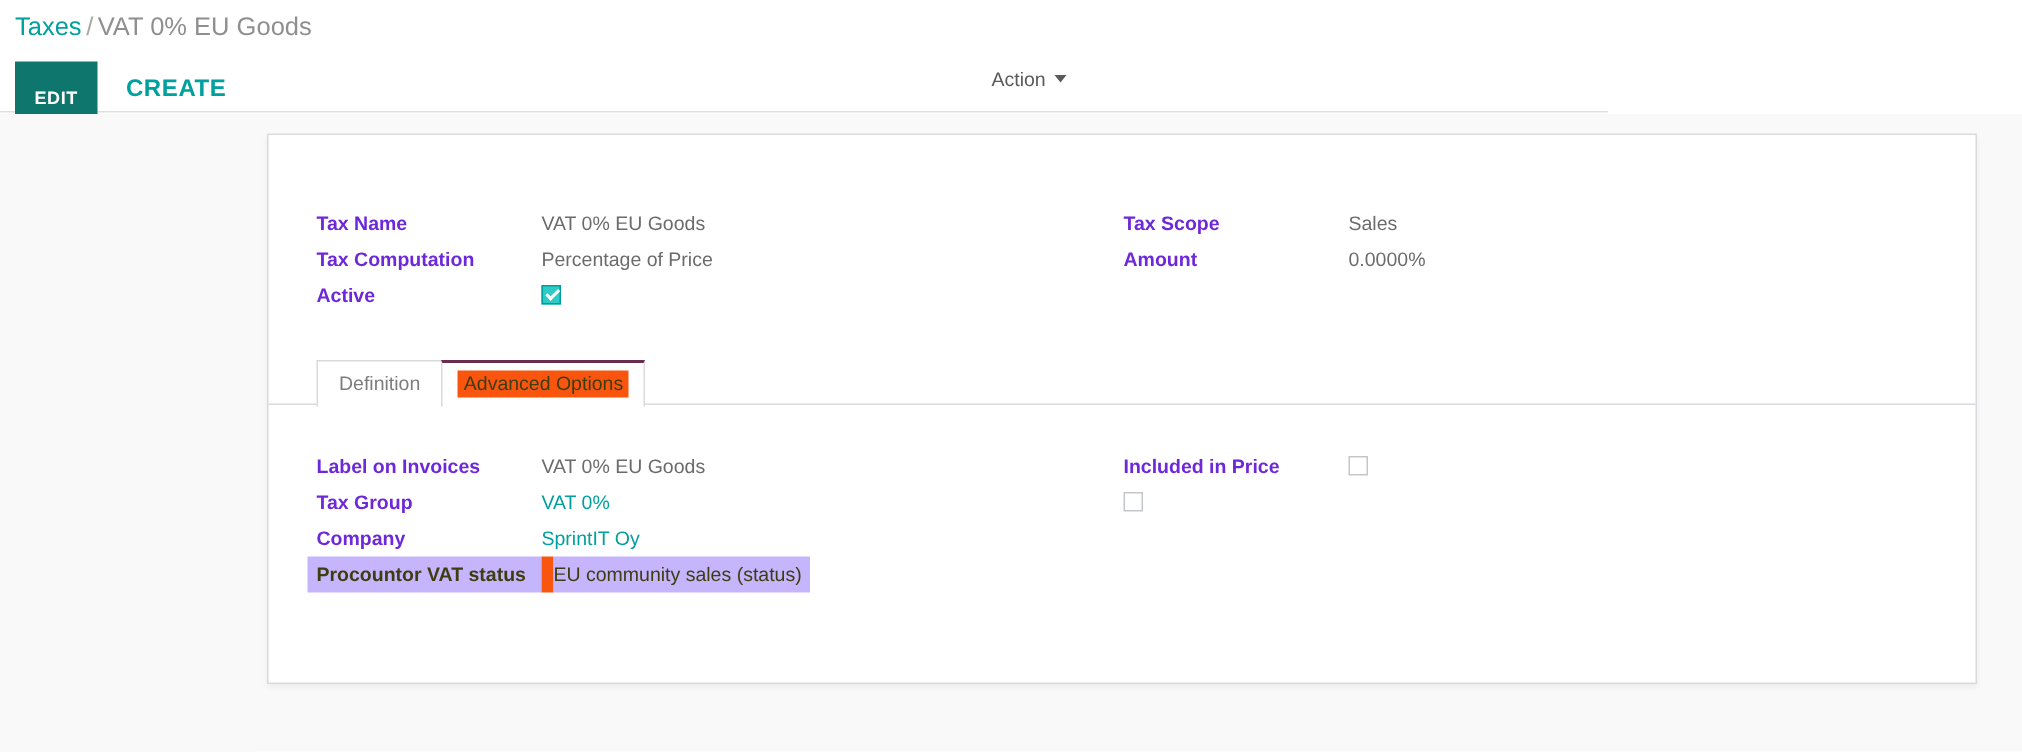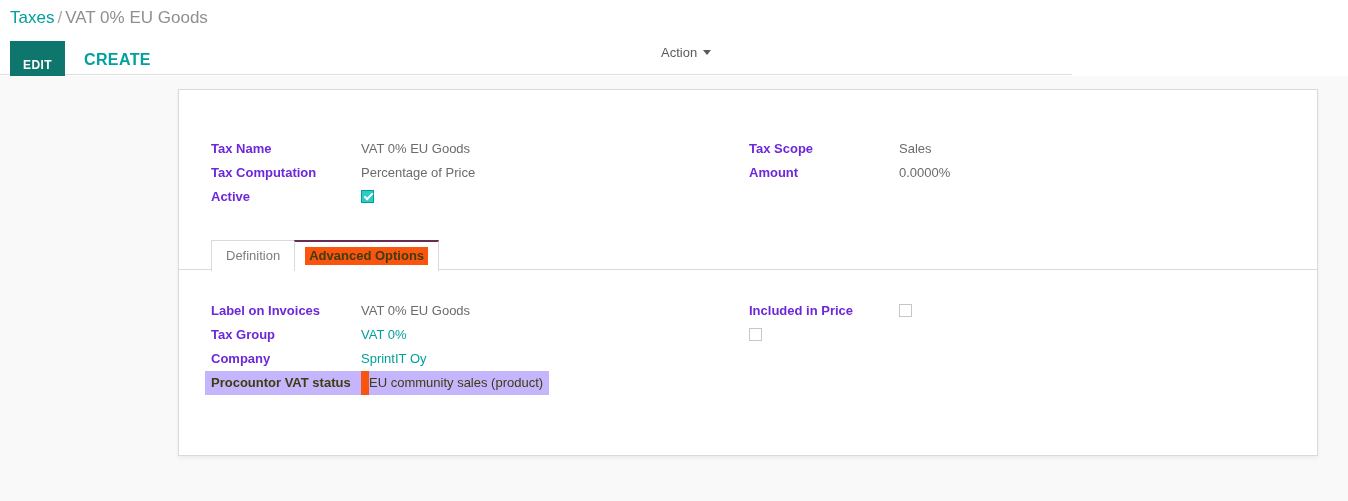--- a/index.html
+++ b/index.html
@@ -259,21 +259,20 @@
     color: #4c4c4c;
     border-top: 2px solid #6b2d4f;
     padding-top: 6px;
   }
   .tab.active .tab-hl {
     background: #f9550f;
     color: #3d3d10;
     padding: 1px 4px;
     margin: -1px -4px;
     display: inline-block;
-    font-weight: bold;
   }
   .tab-underline {
     position: absolute;
     left: 0;
     top: 29px;
     width: 1138px;
     height: 1px;
     background: #d8dadd;
     z-index: 1;
   }
@@ -372,21 +371,21 @@
       </div>
 
       <div class="field-row">
         <div class="field-label">Company</div>
         <div class="field-value link">SprintIT Oy</div>
       </div>
 
       <div class="field-row hl-row">
         <div class="field-label">Procountor VAT status</div>
         <div class="gap-fill"></div>
-        <div class="field-value">EU community sales (product)</div>
+        <div class="field-value">EU community sales (status)</div>
       </div>
 
     </div>
 
     <div class="col col-right">
 
       <div class="field-row">
         <div class="field-label">Included in Price</div>
         <div class="field-value">
           <span class="cb cb-off"></span>

